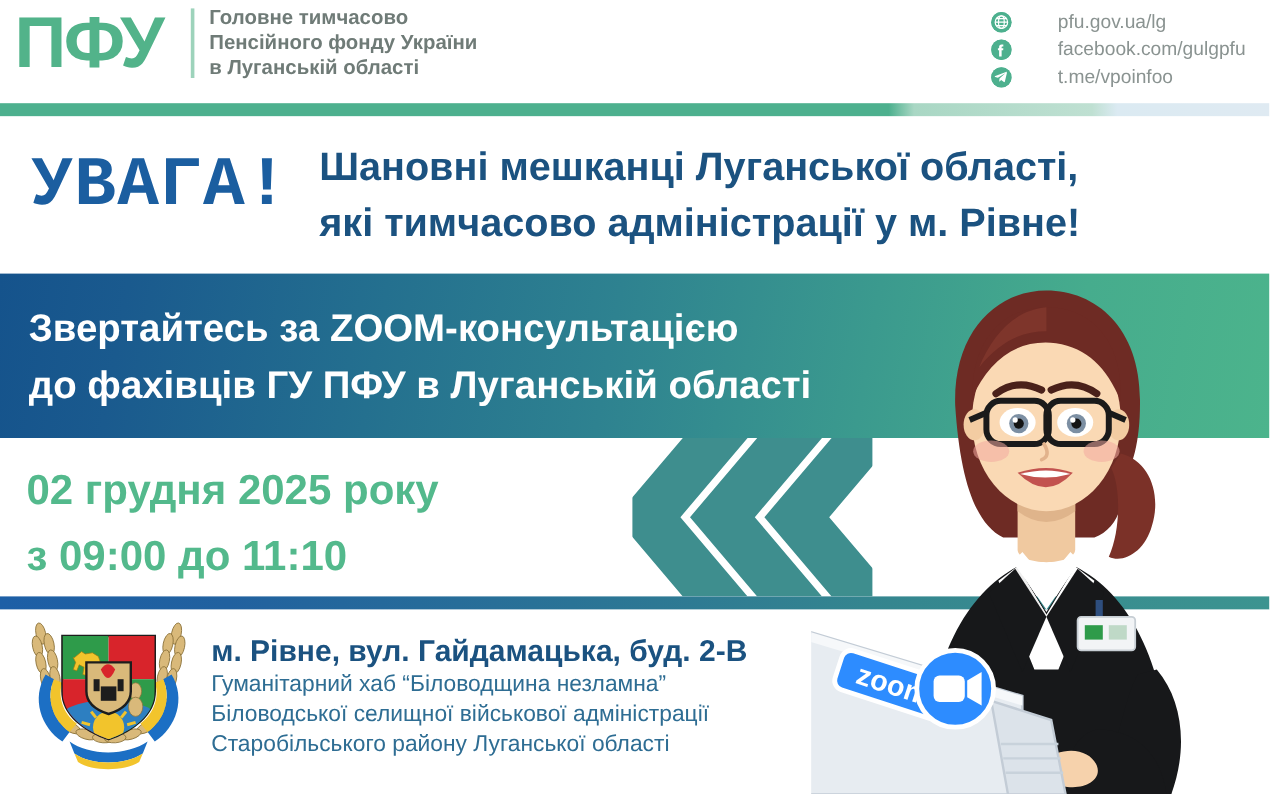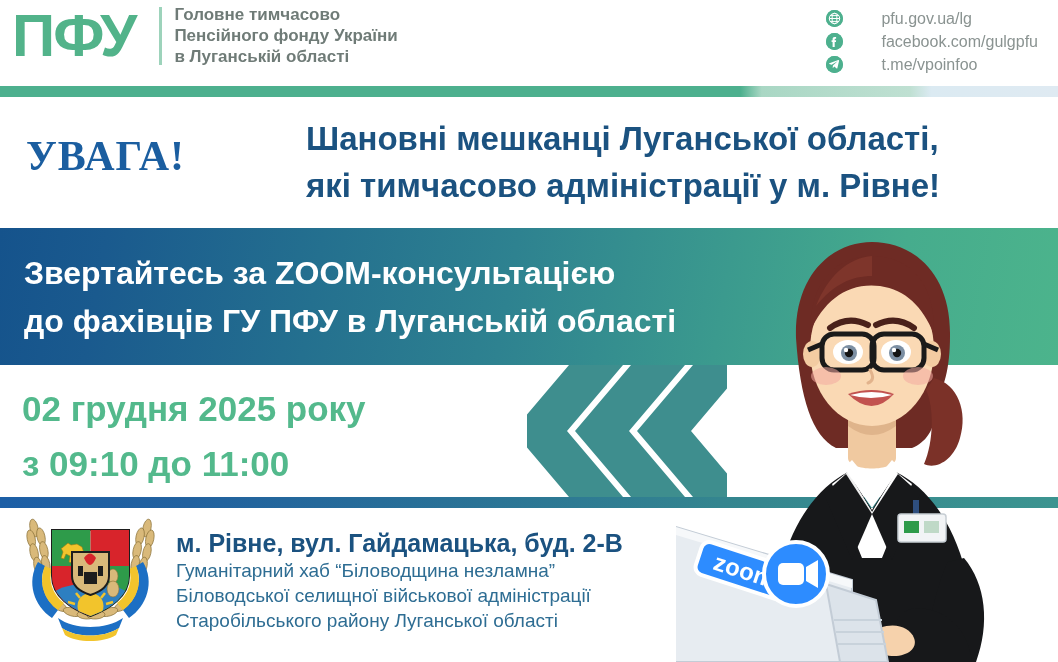--- a/index.html
+++ b/index.html
@@ -20,25 +20,25 @@
   .social-ico{width:17px;height:17px;border-radius:50%;background:#4DB08E;margin-right:9px;
               position:relative;flex:0 0 auto;}
   .social-ico svg{position:absolute;left:0;top:0;}
   .social-label{color:#8a9391;font-size:16px;line-height:18px;white-space:nowrap;}
 
   #header-bar{position:absolute;left:0;top:86px;width:1058px;height:11px;
       background:linear-gradient(90deg,#4DB08E 0%,#4DB08E 70%,#a9d7c4 72%,#bfe0d2 86%,#dbeaf2 88%,#dfeaf2 100%);}
 
   
   #attention{position:absolute;left:0;top:97px;width:1058px;height:131px;background:#ffffff;}
-  #uvaga{position:absolute;left:26px;top:30px;font-size:42px;line-height:58px;font-weight:bold;
-         color:#1B5EA0;letter-spacing:1px;font-family:Liberation Serif, serif;}
+  #uvaga{position:absolute;left:26px;top:30px;font-size:58px;line-height:58px;font-weight:bold;
+         color:#1B5EA0;letter-spacing:1px;font-family:Liberation Mono, monospace;}
   #headline{position:absolute;left:266px;top:18px;color:#1B5280;font-weight:bold;
             font-size:33px;line-height:47px;}
-  #headline div{white-space:nowrap;margin-left:40px;}
+  #headline div{white-space:nowrap;}
 
   
   #teal-band{position:absolute;left:0;top:228px;width:1058px;height:137px;
       background:linear-gradient(100deg,#15538C 0%,#1A5A8E 10%,#24708F 30%,#2E8290 48%,#3B9A8E 68%,#46AC8D 84%,#4CB48C 100%);}
   #teal-text{position:absolute;left:24px;top:21px;color:#ffffff;font-weight:bold;
              font-size:32px;line-height:48px;}
   #teal-text div{white-space:nowrap;}
 
   
   #date-band{position:absolute;left:0;top:365px;width:1058px;height:132px;background:#ffffff;}
@@ -127,21 +127,21 @@
   <div id="teal-band">
     <div id="teal-text">
       <div>Звертайтесь за ZOOM-консультацією</div>
       <div>до фахівців ГУ ПФУ в Луганській області</div>
     </div>
   </div>
 
   <div id="date-band">
     <div id="date-text">
       <div>02 грудня 2025 року</div>
-      <div>з 09:10 до 11:00</div>
+      <div>з 09:00 до 11:10</div>
     </div>
     <div id="chevrons">
       <svg width="200" height="132" viewBox="0 0 200 132">
         <g fill="#3E8E8E">
           <polygon points="42,0 96,0 40,66 96,132 42,132 -14,66"></polygon>
           <polygon points="104,0 158,0 102,66 158,132 104,132 48,66"></polygon>
           <polygon points="166,0 220,0 164,66 220,132 166,132 110,66"></polygon>
         </g>
       </svg>
     </div>

